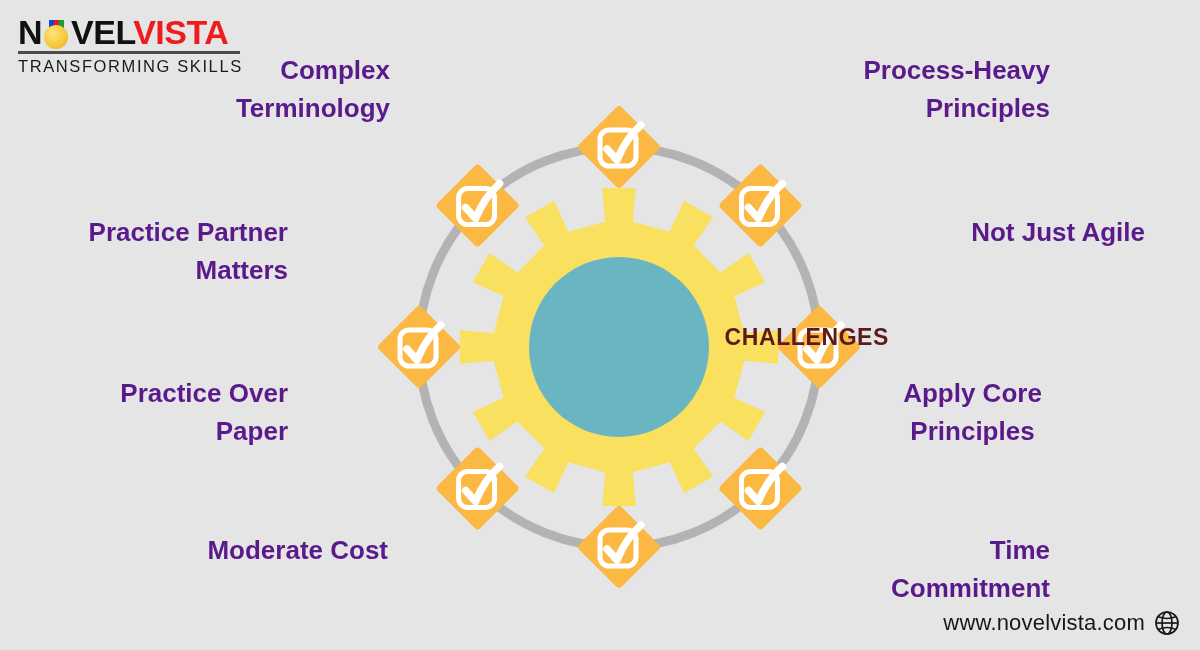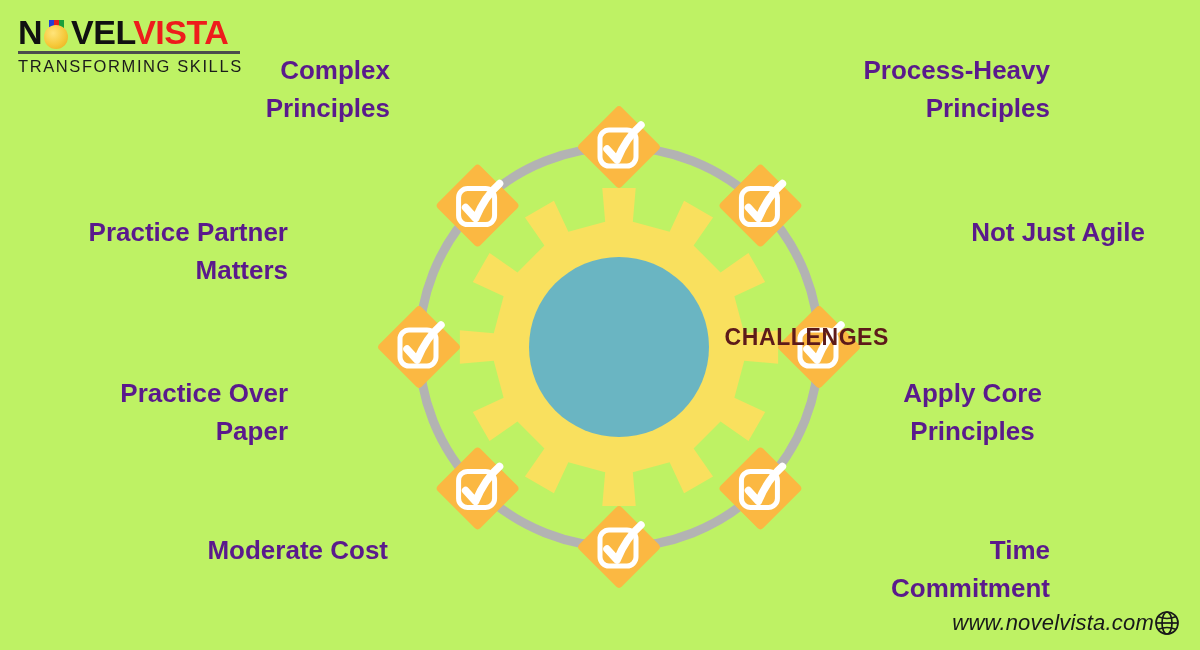--- a/index.html
+++ b/index.html
@@ -14,21 +14,21 @@
   body {
     font-family: "Liberation Sans", sans-serif;
     background: #6ab5c2;
     position: relative;
   }
 
   #stage {
     position: relative;
     width: 1200px;
     height: 650px;
-    background: #bef264;
+    background: #e5e5e5;
     overflow: hidden;
   }
 
   
   #logo {
     position: absolute;
     left: 18px;
     top: 14px;
     width: 226px;
     height: 62px;
@@ -147,21 +147,21 @@
     color: #5d1a1a;
   }
 
   
   #footer {
     position: absolute;
     right: 20px;
     bottom: 14px;
     display: flex;
     align-items: center;
-    font-style: italic;
+    gap: 9px;
   }
   #footer-url {
     font-size: 22px;
     color: #18181a;
     letter-spacing: 0.2px;
   }
   #globe-icon svg { display: block; }
 </style>
 </head>
 <body>
@@ -177,21 +177,21 @@
             <i class="g"></i>
           </span>
         <span class="disc"></span>
       </span><span class="logo-vel">VEL</span><span class="logo-vista">VISTA</span>
     </div>
     <div id="logo-rule"></div>
     <div id="logo-tagline">TRANSFORMING SKILLS</div>
   </div>
 
   <div class="label left" id="lbl-complex-terminology">Complex
-Principles</div>
+Terminology</div>
 
   <div class="label left" id="lbl-training-partner">Practice Partner
 Matters</div>
 
   <div class="label left" id="lbl-practice-over-paper">Practice Over
 Paper</div>
 
   <div class="label left" id="lbl-moderate-cost">Moderate Cost</div>
 
   <div class="label right" id="lbl-process-heavy">Process-Heavy

